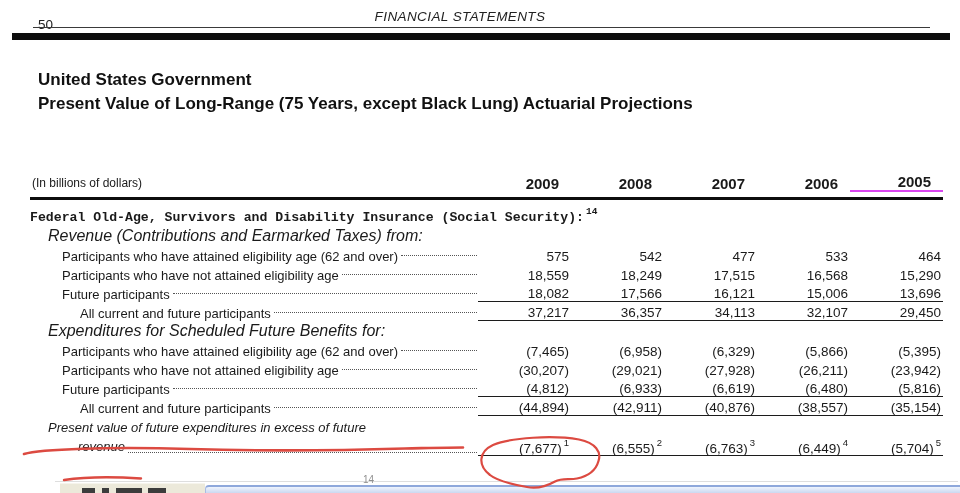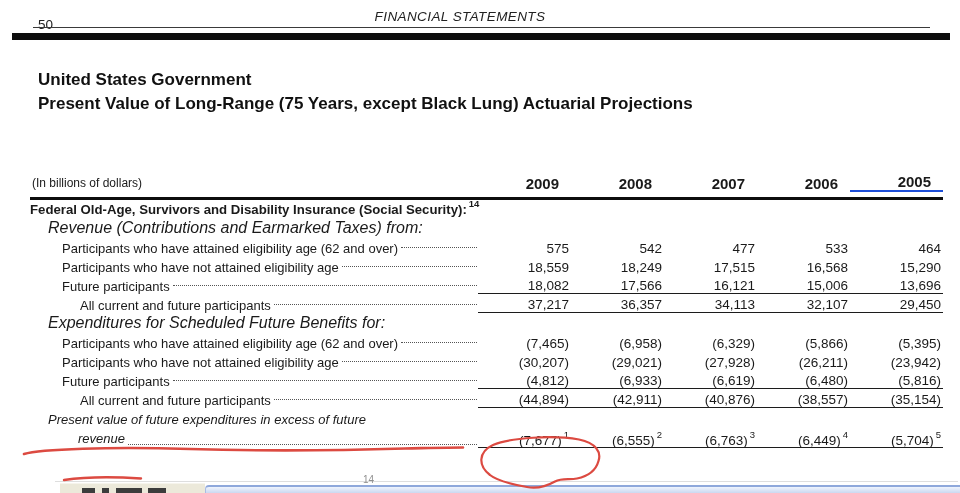--- a/index.html
+++ b/index.html
@@ -25,24 +25,24 @@
   .grid { display:grid; grid-template-columns:448px 93px 93px 93px 93px 93px; align-items:end; }
   .cell { text-align:right; font-size:13.5px; padding-right:2px; white-space:nowrap; }
   .r    { border-bottom:1.5px solid #1c1c1c; }
 
   .row-unaudited { height:21px; }
   .unaud { font-weight:bold; font-size:11px; letter-spacing:.3px;
            border-bottom:2px solid #111; padding-right:6px; padding-bottom:1px; }
   .row-years { height:22px; }
   .units { text-align:left; font-size:12px; padding-left:2px; padding-bottom:2px; }
   .year  { font-weight:bold; font-size:15px; padding-right:12px; }
-  .year-last { border-bottom:2px solid #1d4ed8; }
+  .year-last { border-bottom:2px solid #d946ef; }
   .heavy-rule { margin-top:5px; height:3px; background:#0d0d0d; }
 
-  .sect { margin-top:0; height:18px; font-weight:bold; font-size:13.2px; }
+  .sect { margin-top:8px; height:18px; font-weight:bold; font-size:13.2px;font-family:Liberation Mono, monospace; }
   .sect sup, .fn { font-size:9.5px; font-weight:bold; position:relative; top:-2px; margin-left:2px; font-style:normal; }
   .fn { font-weight:normal; top:-1px; }
 
   .trow { height:19px; }
   .subhead { font-style:italic; font-size:16px; padding-left:18px; grid-column:1/7; white-space:nowrap; }
   .lbl { display:flex; align-items:center; font-size:13px; overflow:hidden; }
   .lbl .t { white-space:nowrap; }
   .leader { flex:1; border-bottom:1.6px dotted #555; margin:0 1px 3px 3px; min-width:8px; }
   .ind1 { padding-left:32px; }
   .ind2 { padding-left:50px; }

